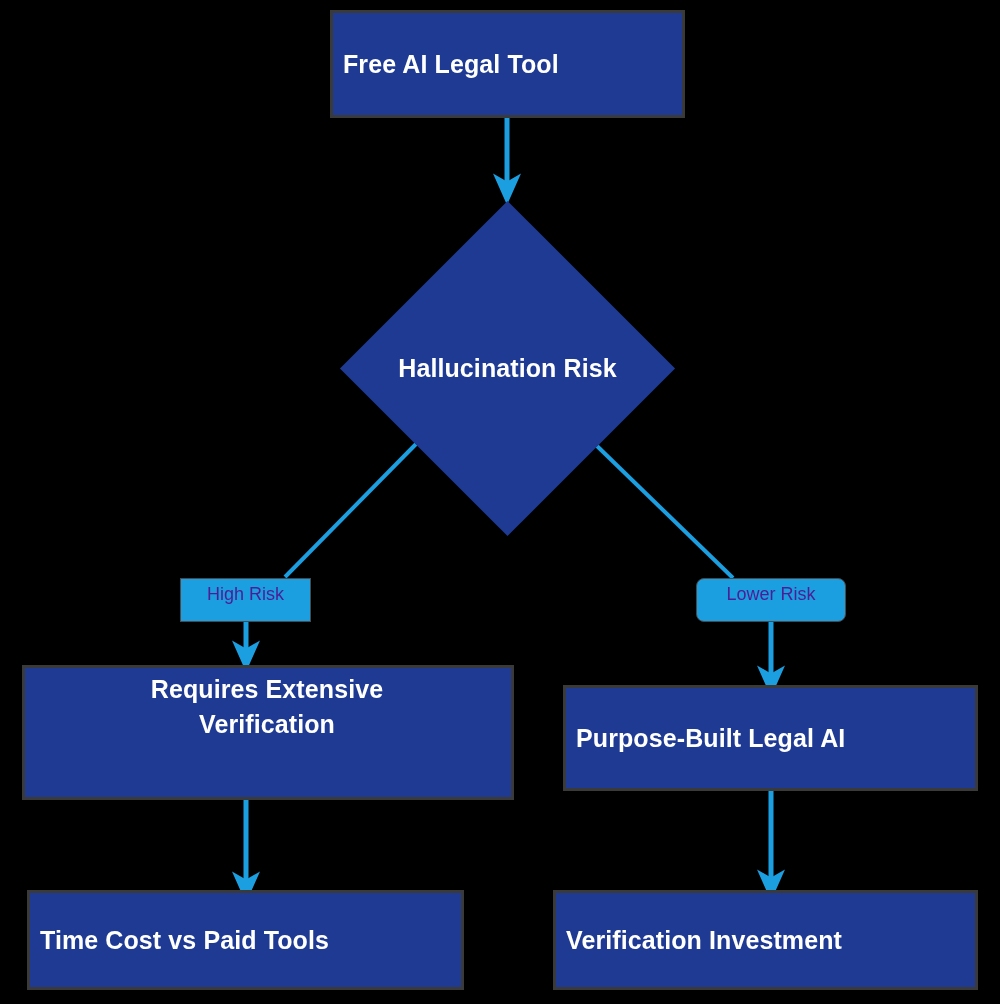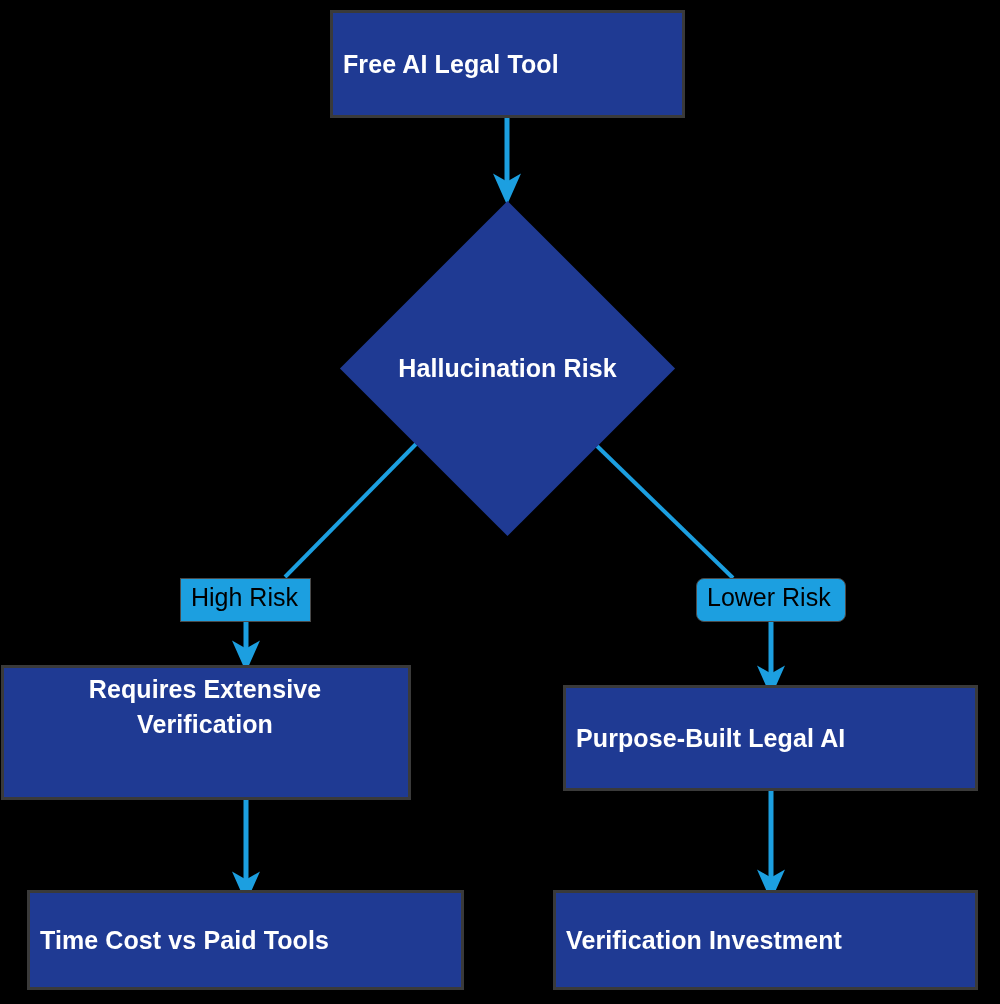--- a/index.html
+++ b/index.html
@@ -55,27 +55,27 @@
   .diamond-label {
     position: relative;
     z-index: 2;
     width: 100%;
     text-align: center;
   }
   .edge-label {
     position: absolute;
     box-sizing: border-box;
     background: #1C9FE0;
-    color: #000000;
-    font-size: 25px;
+    color: #4c1d95;
+    font-size: 18px;
     font-weight: 400;
     line-height: 1;
     padding: 6px 10px 8px 10px;
     white-space: nowrap;
-    text-align: left;
+    text-align: center;
     border: 1px solid #4a4a4a;
   }
 </style>
 </head>
 <body>
 
 <div id="canvas">
 
   <svg class="edges" viewBox="0 0 1000 1004">
     <defs>
@@ -109,21 +109,21 @@
   </div>
 
   <div class="edge-label" style="left:180px; top:578px; width:131px; height:44px;">
     <span>High Risk</span>
   </div>
 
   <div class="edge-label" style="left:696px; top:578px; width:150px; height:44px;border-radius:8px;">
     <span>Lower Risk</span>
   </div>
 
-  <div class="node" style="left:1px; top:665px; width:410px; height:135px; flex-direction:column;padding-left:8px;">
+  <div class="node" style="left:22px; top:665px; width:492px; height:135px; flex-direction:column;padding-left:8px;">
     <span>Requires Extensive</span>
     <span>Verification</span>
   </div>
 
   <div class="node" style="left:563px; top:685px; width:415px; height:106px;">
     <span>Purpose-Built Legal AI</span>
   </div>
 
   <div class="node" style="left:27px; top:890px; width:437px; height:100px;">
     <span>Time Cost vs Paid Tools</span>

